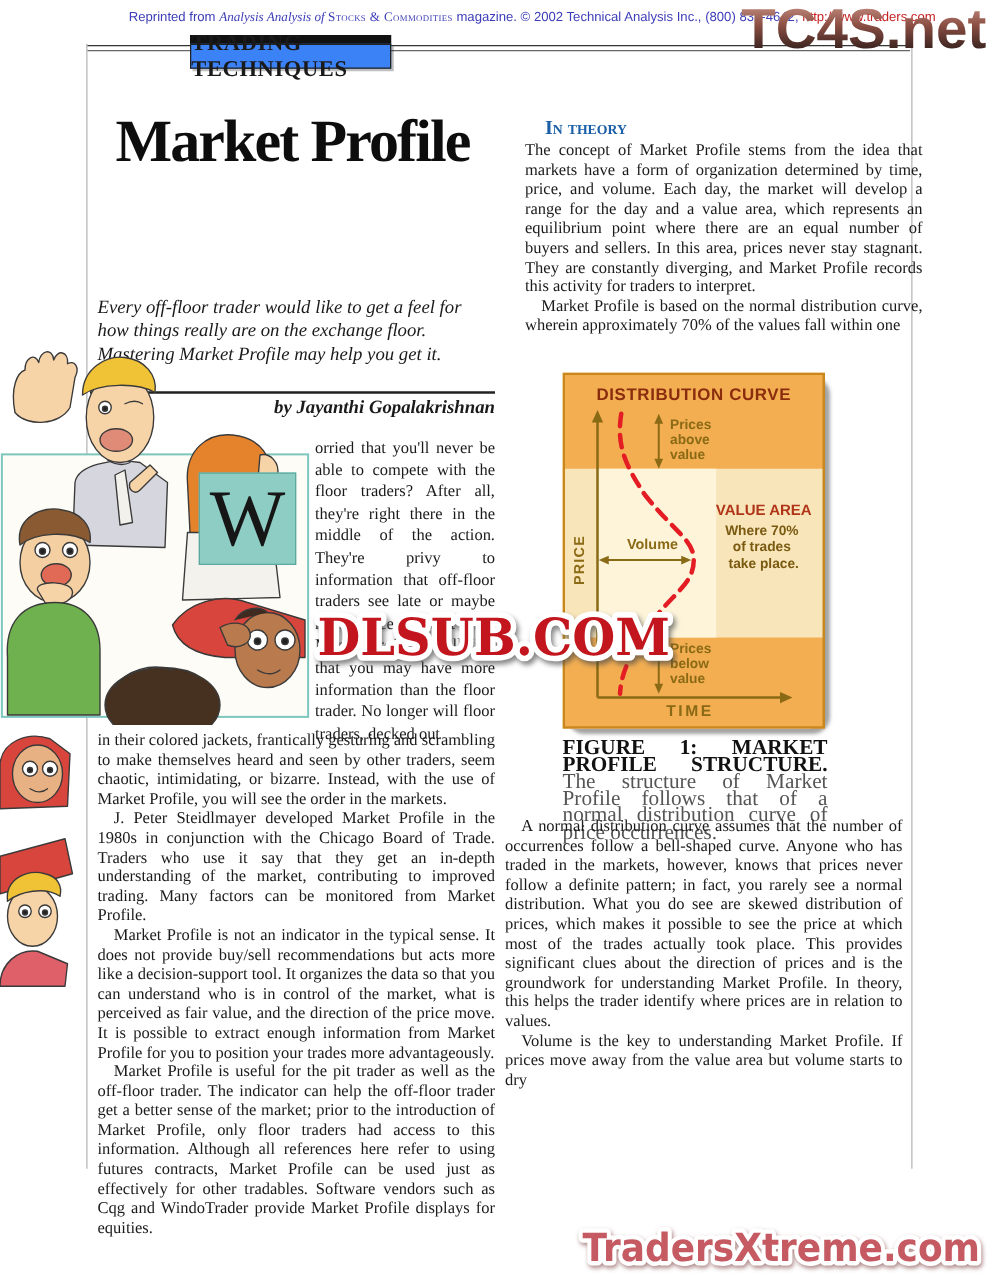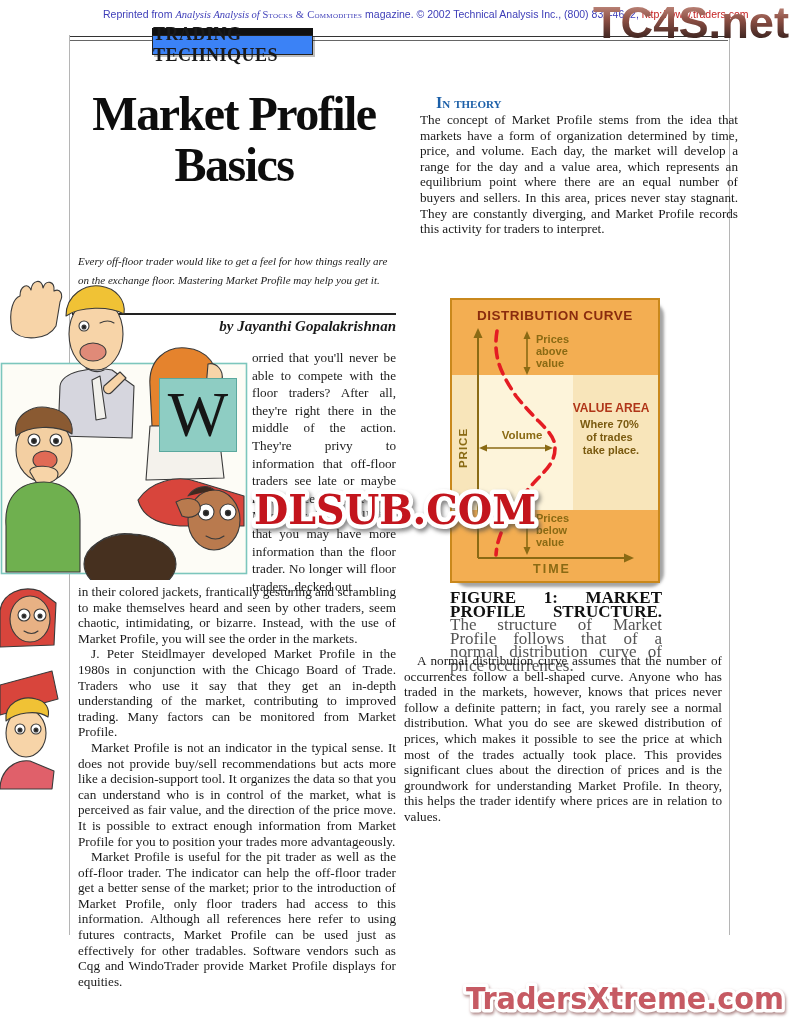--- a/index.html
+++ b/index.html
@@ -22,22 +22,22 @@
                  font-weight:bold; font-size:18px; letter-spacing:.5px; }
   .tc4s { position:absolute; right:0; top:-4px; z-index:10; }
 
   
   .vrule-left  { position:absolute; left:69px;  top:35px; width:1px; height:900px; background:#b5b5b5; }
   .vrule-right { position:absolute; left:729px; top:35px; width:1px; height:900px; background:#b5b5b5; }
 
   
   .title { position:absolute; left:75px; top:88px; width:318px; text-align:center;
            font-weight:bold; font-size:48px; line-height:51px; letter-spacing:-1.5px; color:#0d0d0d; }
-  .standfirst { position:absolute; left:78px; top:252px; width:318px;
-                font-style:italic; font-size:11px; line-height:19px; }
+  .standfirst { position:absolute; left:78px; top:237px; width:318px;
+                font-style:italic; font-size:15px; line-height:19px; }
   .byline-rule { position:absolute; left:72px; top:313px; width:324px; height:1.5px; background:#222; }
   .byline { position:absolute; left:72px; top:318px; width:324px; text-align:right;
             font-weight:bold; font-style:italic; font-size:15px; }
 
   .cartoon-main  { position:absolute; left:0; top:268px; z-index:1; }
   .cartoon-strip { position:absolute; left:0; top:575px; z-index:1; }
 
   .dropcap-box { position:absolute; left:159px; top:378px; width:78px; height:74px;
                  background:#8ecdc3; border:1px solid #5aa89e; z-index:3;
                  display:flex; align-items:center; justify-content:center;
@@ -91,21 +91,20 @@
 <div class="section-bar"></div>
 <div class="section-box">
   <span>TRADING TECHNIQUES</span>
 </div>
 
 <div class="vrule-left"></div>
 <div class="vrule-right"></div>
 
 <h1 class="title">
   <span>Market Profile</span><br>
-  <span>Basics</span>
 </h1>
 
 <p class="standfirst">Every off-floor trader would like to get a feel for how things really are on the exchange floor. Mastering Market Profile may help you get it.</p>
 
 <div class="byline-rule"></div>
 <div class="byline">by Jayanthi Gopalakrishnan</div>
 
 <svg class="cartoon-main" width="250" height="312" viewBox="0 0 250 312">
   <rect x="1.5" y="95.5" width="245" height="210" fill="#fdfcf6" stroke="#7cc6bd" stroke-width="1.6"></rect>
   <g stroke="#3a3a3a" stroke-width="1.1" stroke-linejoin="round" stroke-linecap="round">
@@ -184,20 +183,21 @@
   <p class="noindent">in their colored jackets, frantically gesturing and scrambling to make themselves heard and seen by other traders, seem chaotic, intimidating, or bizarre. Instead, with the use of Market Profile, you will see the order in the markets.</p>
   <p>J. Peter Steidlmayer developed Market Profile in the 1980s in conjunction with the Chicago Board of Trade. Traders who use it say that they get an in-depth understanding of the market, contributing to improved trading. Many factors can be monitored from Market Profile.</p>
   <p>Market Profile is not an indicator in the typical sense. It does not provide buy/sell recommendations but acts more like a decision-support tool. It organizes the data so that you can understand who is in control of the market, what is perceived as fair value, and the direction of the price move. It is possible to extract enough information from Market Profile for you to position your trades more advantageously.</p>
   <p>Market Profile is useful for the pit trader as well as the off-floor trader. The indicator can help the off-floor trader get a better sense of the market; prior to the introduction of Market Profile, only floor traders had access to this information. Although all references here refer to using futures contracts, Market Profile can be used just as effectively for other tradables. Software vendors such as Cqg and WindoTrader provide Market Profile displays for equities.</p>
 </div>
 
 <div class="right-heading">In theory</div>
 
 <div class="body-block right-top">
   <p class="noindent">The concept of Market Profile stems from the idea that markets have a form of organization determined by time, price, and volume. Each day, the market will develop a range for the day and a value area, which represents an equilibrium point where there are an equal number of buyers and sellers. In this area, prices never stay stagnant. They are constantly diverging, and Market Profile records this activity for traders to interpret.</p>
+  <p>Market Profile is based on the normal distribution curve, wherein approximately 70% of the values fall within one</p>
 </div>
 
 <div class="figure-wrap">
 <svg width="210" height="285" viewBox="0 0 210 285">
   <rect x="0" y="0" width="210" height="285" fill="#f3ae52"></rect>
   <rect x="0" y="77" width="210" height="135" fill="#f8e5ba"></rect>
   <rect x="28" y="77" width="95" height="135" fill="#fdf4da"></rect>
   <rect x="1" y="1" width="208" height="283" fill="none" stroke="#c9881c" stroke-width="2"></rect>
   <text x="105" y="22" text-anchor="middle" font-family="Liberation Sans, sans-serif" font-weight="bold" font-size="13.5" letter-spacing=".5" fill="#8a2c0e">DISTRIBUTION CURVE</text>
 
@@ -248,20 +248,21 @@
   </g>
 </svg>
 </div>
 
 <div class="figure-caption">
   <span class="capb">FIGURE 1: MARKET PROFILE STRUCTURE.</span><span> The structure of Market Profile follows that of a normal distribution curve of price occurrences.</span>
 </div>
 
 <div class="body-block right-bottom">
   <p>A normal distribution curve assumes that the number of occurrences follow a bell-shaped curve. Anyone who has traded in the markets, however, knows that prices never follow a definite pattern; in fact, you rarely see a normal distribution. What you do see are skewed distribution of prices, which makes it possible to see the price at which most of the trades actually took place. This provides significant clues about the direction of prices and is the groundwork for understanding Market Profile. In theory, this helps the trader identify where prices are in relation to values.</p>
+  <p>Volume is the key to understanding Market Profile. If prices move away from the value area but volume starts to dry</p>
 </div>
 
 <svg class="wm-center" width="306" height="62" viewBox="0 0 306 62" style="filter:drop-shadow(2px 3px 2px rgba(70,70,70,.65));">
   <text x="153" y="44" text-anchor="middle" font-family="DejaVu Serif, serif" font-weight="bold" font-size="41" textLength="282" lengthAdjust="spacingAndGlyphs" fill="#c3151d" stroke="#ffffff" stroke-width="9" paint-order="stroke" stroke-linejoin="round">DLSUB.COM</text>
 </svg>
 
 <svg class="wm-bottom" width="334" height="50" viewBox="0 0 334 50" style="filter:drop-shadow(1px 2px 1.5px rgba(110,40,40,.55));">
   <text x="167" y="36" text-anchor="middle" font-family="DejaVu Sans, sans-serif" font-weight="bold" font-size="31" textLength="318" lengthAdjust="spacingAndGlyphs" fill="#c65a63" stroke="#ffffff" stroke-width="7" paint-order="stroke" stroke-linejoin="round">TradersXtreme.com</text>
 </svg>
 

